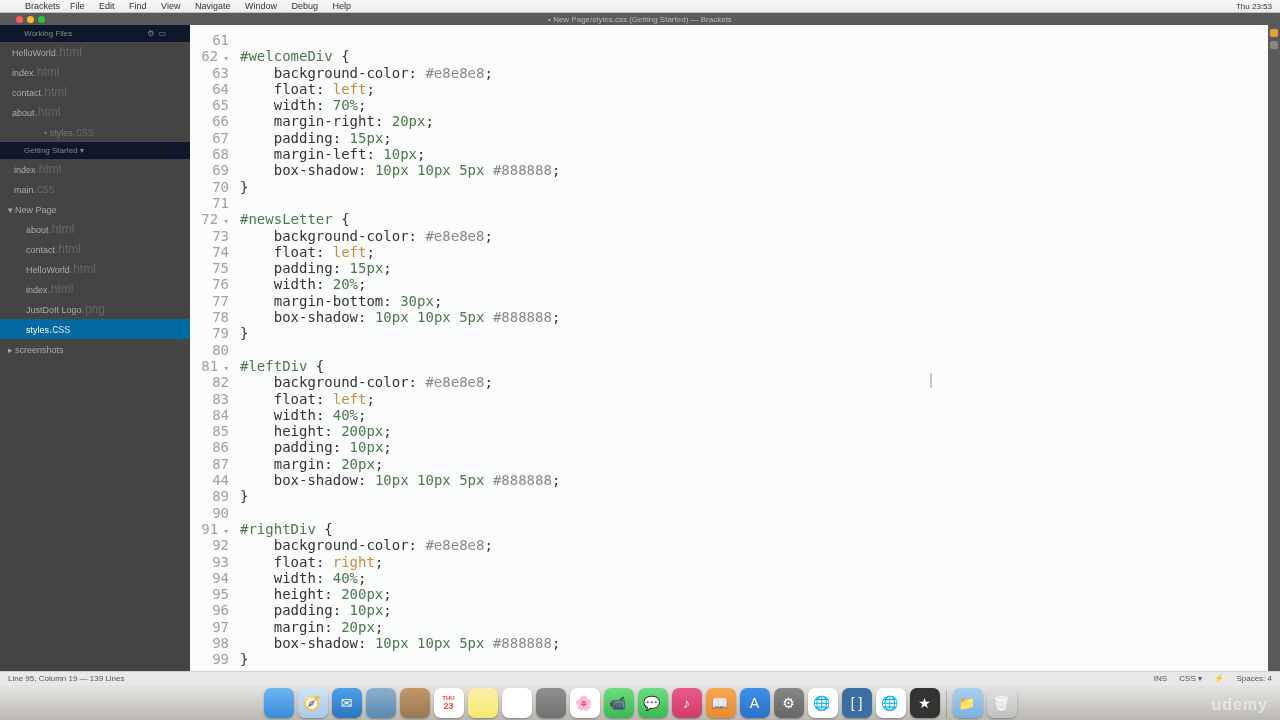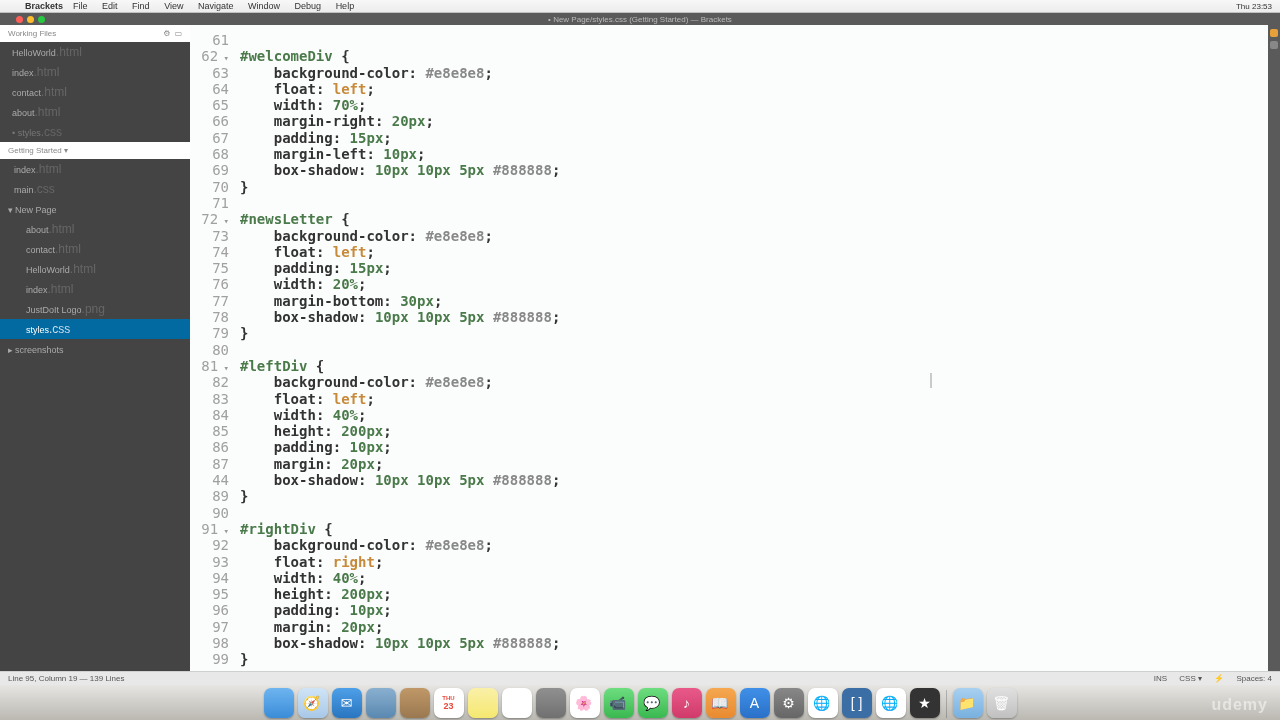--- a/index.html
+++ b/index.html
@@ -1,53 +1,53 @@
 <!DOCTYPE html>
 <html><head>
 <meta charset="utf-8">
 <style>
 * { margin: 0; padding: 0; box-sizing: border-box; }
 body { font-family: "Helvetica Neue", Arial, sans-serif; font-size: 11px; overflow: hidden; background: #f0f0f0; width: 1280px; height: 720px; position: relative; }
 
 
 .mac-menubar { background: linear-gradient(#f8f8f8, #ececec); height: 13px; display: flex; align-items: center; padding: 0 8px; font-size: 9px; color: #333; border-bottom: 1px solid #c0c0c0; }
 .mac-menubar .apple { margin-right: 6px; }
-.mac-menubar .app-name { font-weight: bold; margin-right: 10px; padding-left: 11px; }
+.mac-menubar .app-name { font-weight: normal; margin-right: 10px; padding-left: 11px; }
 .mac-menubar .menus span { margin-right: 12px; }
 .mac-menubar .spacer { flex: 1; }
 .mac-menubar .right-items span { margin-left: 8px; font-size: 8px; }
 
 
 .titlebar { background: #5a5a5a; height: 12px; display: flex; align-items: center; padding: 0 16px; font-size: 8px; color: #bbb; position: relative; }
 .traffic-lights { display: flex; gap: 4px; }
 .traffic-lights span { width: 7px; height: 7px; border-radius: 50%; display: inline-block; }
 .tl-close { background: #ff5f57; }
 .tl-min { background: #ffbd2e; }
 .tl-max { background: #28c940; }
 .titlebar .title { position: absolute; left: 50%; transform: translateX(-50%); }
 
 
 .main { display: flex; height: 646px; }
 .sidebar { width: 190px; background: #444; color: #aaa; font-size: 9px; display: flex; flex-direction: column; }
-.sidebar .section-hdr { background: #ffffff; padding: 4px 8px; color: #888; font-size: 8px; display: flex; justify-content: space-between; align-items: center; }
+.sidebar .section-hdr { background: #0f172a; padding: 4px 24px; color: #888; font-size: 8px; display: flex; justify-content: space-between; align-items: center; }
 .sidebar .section-hdr .icons span { margin-left: 4px; font-size: 8px; }
 .sidebar .file-item { padding: 3px 12px; color: #aaa; cursor: pointer; }
-.sidebar .file-item.dim { color: #777; }
+.sidebar .file-item.dim { color: #777; margin-left: 32px; }
 .sidebar .tree-item { padding: 3px 8px; cursor: pointer; }
 .sidebar .tree-item.lvl1 { padding-left: 14px; }
 .sidebar .tree-item.lvl2 { padding-left: 26px; }
 .sidebar .tree-item.active { background: #0369a1; color: #fff; }
 .sidebar .ext { color: #666; font-size: 12px; }
 .sidebar .active .ext { color: #cde; }
 
 
 .editor { flex: 1; background: #fbfcfc; position: relative; font-family: "Menlo", "Consolas", monospace; font-size: 14px; line-height: 1.38; overflow: hidden; }
 .gutter { position: absolute; left: 0; top: 6px; width: 45px; text-align: right; color: #a0a0a0; font-size: 14px; }
 .gutter .ln { padding-right: 6px; height: 16.3px; }
-.code { position: absolute; left: 50px; top: 6px; right: 4px; font-weight: bold; }
+.code { position: absolute; left: 50px; top: 6px; right: 4px; }
 .code .line { height: 16.3px; white-space: pre; }
 .tok-sel { color: #4a7a4a; }
 .tok-prop { color: #333; }
 .tok-val { color: #c78a3a; }
 .tok-num { color: #4a7a4a; }
 .tok-hex { color: #888; }
 .tok-punc { color: #333; }
 
 .cursor-mark { position: absolute; left: 740px; top: 348px; width: 2px; height: 15px; background: #555; opacity: 0.3; }
 

